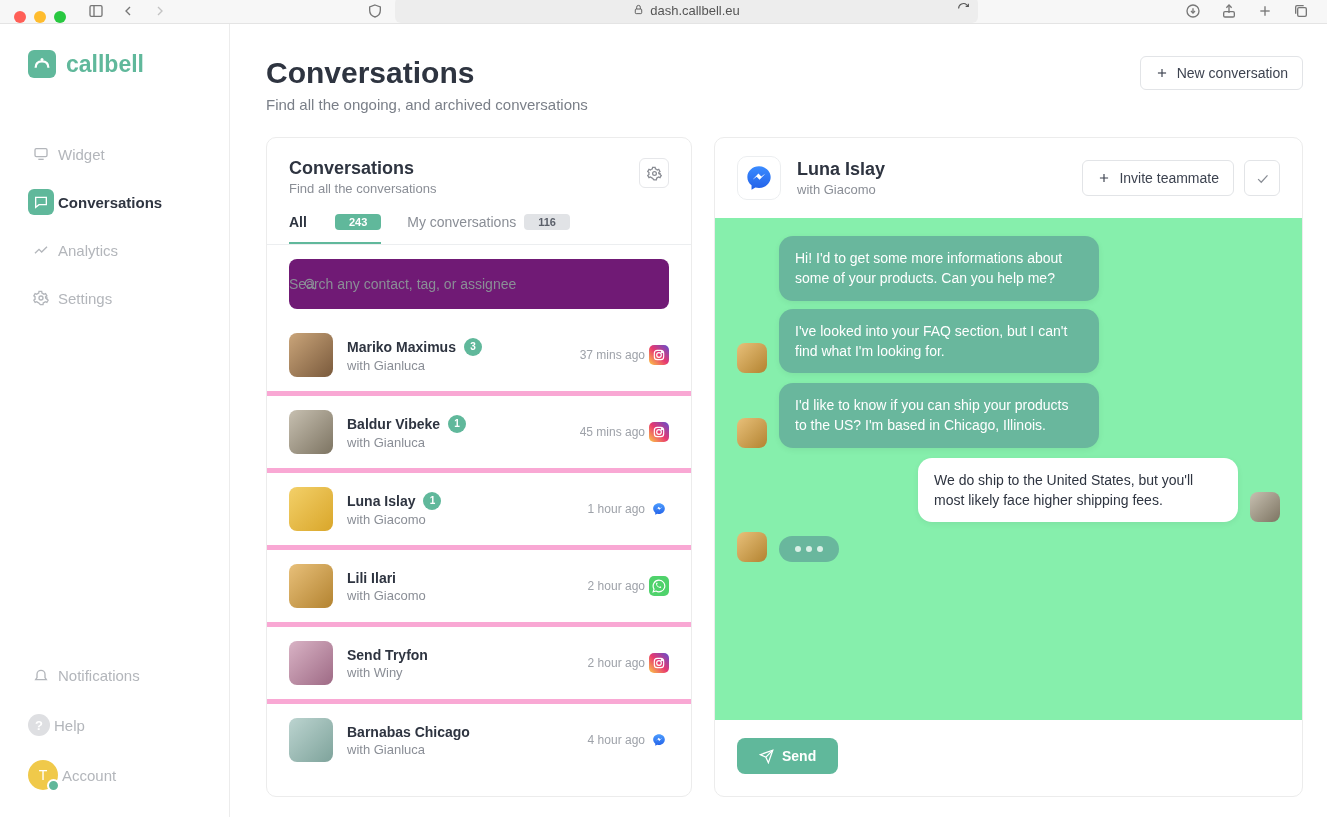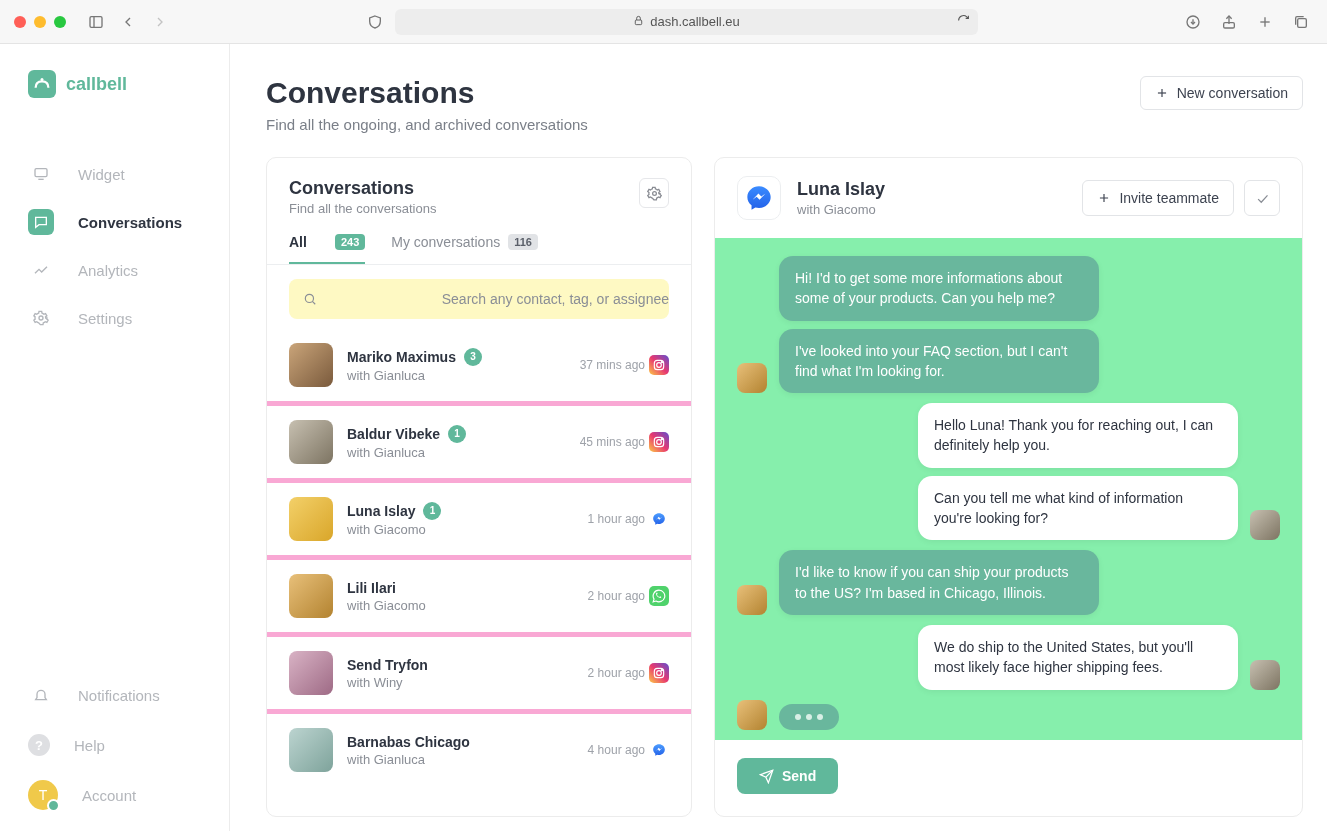--- a/index.html
+++ b/index.html
@@ -1,40 +1,40 @@
 <!DOCTYPE html>
 <html><head>
 <meta charset="utf-8">
 <style>
 * { margin: 0; padding: 0; box-sizing: border-box; font-family: -apple-system, BlinkMacSystemFont, "Segoe UI", Helvetica, Arial, sans-serif; }
 body { width: 1327px; height: 831px; background: #fff; overflow: hidden; }
 
 
-.browser-bar { height: 44px; background: #f7f7f7; border-bottom: 1px solid #e4e4e4; display: flex; align-items: center; padding: 0 14px; gap: 8px; }
+.browser-bar { height: 24px; background: #f7f7f7; border-bottom: 1px solid #e4e4e4; display: flex; align-items: flex-end; padding: 0 14px; gap: 8px; }
 .traffic { display: flex; gap: 8px; margin-right: 10px; }
 .dot { width: 12px; height: 12px; border-radius: 50%; }
 .dot.red { background: #ff5f57; }
 .dot.yellow { background: #febc2e; }
 .dot.green { background: #28c840; }
 .chrome-icon { width: 24px; height: 24px; display: flex; align-items: center; justify-content: center; color: #777; border-radius: 4px; }
 .chrome-icon svg { width: 16px; height: 16px; }
 .url-bar { flex: 1; max-width: 680px; margin: 0 auto; height: 26px; background: #ededed; border-radius: 6px; display: flex; align-items: center; justify-content: center; color: #555; font-size: 13px; position: relative; }
 .url-bar .lock { margin-right: 6px; }
 .url-bar .reload { position: absolute; right: 8px; }
 .chrome-right { display: flex; gap: 12px; margin-left: 12px; }
 
 
 .app { display: flex; height: 793px; }
 .sidebar { width: 230px; border-right: 1px solid #ececec; padding: 26px 0 20px 0; display: flex; flex-direction: column; }
 .logo-row { display: flex; align-items: center; gap: 10px; padding: 0 28px; margin-bottom: 54px; }
 .logo-mark { width: 28px; height: 28px; background: #60b89b; border-radius: 6px; display: flex; align-items: center; justify-content: center; }
 .logo-mark svg { width: 18px; height: 12px; fill: #fff; }
-.logo-text { color: #60b89b; font-size: 18px; font-weight: 600; }
+.logo-text { color: #60b89b; font-size: 23px; font-weight: 600; }
 .nav { display: flex; flex-direction: column; gap: 4px; padding: 0 18px; }
-.nav-item { display: flex; align-items: center; gap: 24px; height: 44px; padding: 0 10px; border-radius: 8px; color: #b3b6bb; font-size: 15px; cursor: pointer; }
+.nav-item { display: flex; align-items: center; gap: 4px; height: 44px; padding: 0 10px; border-radius: 8px; color: #b3b6bb; font-size: 15px; cursor: pointer; }
 .nav-item .nav-icon { width: 26px; height: 26px; display: flex; align-items: center; justify-content: center; border-radius: 6px; }
 .nav-item.active { color: #2f3541; font-weight: 600; }
 .nav-item.active .nav-icon { background: #60b89b; color: #fff; }
 .nav-bottom { margin-top: auto; padding: 0 18px; display: flex; flex-direction: column; gap: 6px; }
 .account-avatar { width: 30px; height: 30px; border-radius: 50%; background: #f0c94a; color: #fff; display: flex; align-items: center; justify-content: center; font-size: 14px; position: relative; }
 .account-avatar::after { content: ""; position: absolute; bottom: -2px; right: -2px; width: 9px; height: 9px; background: #60b89b; border: 2px solid #fff; border-radius: 50%; }
 
 .main { flex: 1; padding: 32px 24px 20px 36px; display: flex; flex-direction: column; }
 .page-head { display: flex; justify-content: space-between; align-items: flex-start; margin-bottom: 24px; }
 .page-title { font-size: 30px; font-weight: 700; color: #2e3440; margin-bottom: 6px; }
@@ -49,25 +49,25 @@
 .panel-right { flex: 1; }
 
 .pl-head { padding: 20px 22px 0 22px; display: flex; justify-content: space-between; align-items: flex-start; }
 .pl-title { font-size: 18px; font-weight: 700; color: #2e3440; }
 .pl-sub { font-size: 13px; color: #8a8e96; margin-top: 2px; }
 .gear-btn { width: 30px; height: 30px; border: 1px solid #e6e7ea; border-radius: 6px; display: flex; align-items: center; justify-content: center; color: #898c93; cursor: pointer; }
 
 .tabs { display: flex; gap: 26px; padding: 18px 22px 0 22px; border-bottom: 1px solid #eceef0; }
 .tab { display: flex; align-items: center; gap: 8px; padding-bottom: 12px; font-size: 14px; color: #8a8e96; cursor: pointer; border-bottom: 2px solid transparent; }
 .tab.active { color: #2e3440; font-weight: 600; border-bottom-color: #60b89b; gap: 28px; }
-.badge { font-size: 11px; font-weight: 600; padding: 2px 6px; border-radius: 4px; }
+.badge { font-size: 11px; font-weight: 600; padding: 2px 14px; border-radius: 4px; }
 .badge.green { background: #60b89b; color: #fff; }
 .badge.gray { background: #e1e3e6; color: #5a5f69; }
 
-.search { margin: 14px 22px 6px 22px; background: #fef9c3; border-radius: 8px; height: 40px; display: flex; align-items: center; justify-content: flex-end; color: #8a8e96; font-size: 14px; position: relative; }
+.search { margin: 14px 22px 6px 22px; background: #701a75; border-radius: 8px; height: 50px; display: flex; align-items: center; justify-content: flex-start; color: #8a8e96; font-size: 14px; position: relative; }
 .search svg { position: absolute; left: 14px; width: 14px; height: 14px; }
 
 .conv-list { overflow-y: auto; padding: 4px 0 12px 0; }
 .conv-item { display: flex; align-items: center; padding: 14px 22px; border-bottom: 5px solid #f9a8d4; cursor: pointer; }
 .conv-item:last-child { border-bottom: none; }
 .avatar { width: 44px; height: 44px; border-radius: 8px; background: #d9cdbb; flex-shrink: 0; }
 .conv-meta { margin-left: 14px; flex: 1; }
 .conv-name-row { display: flex; align-items: center; gap: 8px; }
 .conv-name { font-size: 14px; font-weight: 600; color: #2e3440; }
 .count-badge { width: 18px; height: 18px; border-radius: 50%; background: #60b89b; color: #fff; font-size: 10px; display: flex; align-items: center; justify-content: center; font-weight: 600; }
@@ -469,27 +469,20 @@
         </div>
 
         <div class="chat-body" id="chat-body">
             <div class="msg-row left">
               <div class="msg-avatar av4"></div>
               <div class="msg-stack">
                 <div class="bubble in">Hi! I'd to get some more informations about some of your products. Can you help me?</div>
                 <div class="bubble in">I've looked into your FAQ section, but I can't find what I'm looking for.</div>
               </div>
             </div>
-            <div class="msg-row right">
-              <div class="msg-stack">
-                <div class="bubble out">Hello Luna! Thank you for reaching out, I can definitely help you.</div>
-                <div class="bubble out">Can you tell me what kind of information you're looking for?</div>
-              </div>
-              <div class="msg-avatar av2"></div>
-            </div>
             <div class="msg-row left">
               <div class="msg-avatar av4"></div>
               <div class="msg-stack">
                 <div class="bubble in">I'd like to know if you can ship your products to the US? I'm based in Chicago, Illinois.</div>
               </div>
             </div>
             <div class="msg-row right">
               <div class="msg-stack">
                 <div class="bubble out">We do ship to the United States, but you'll most likely face higher shipping fees.</div>
               </div>

